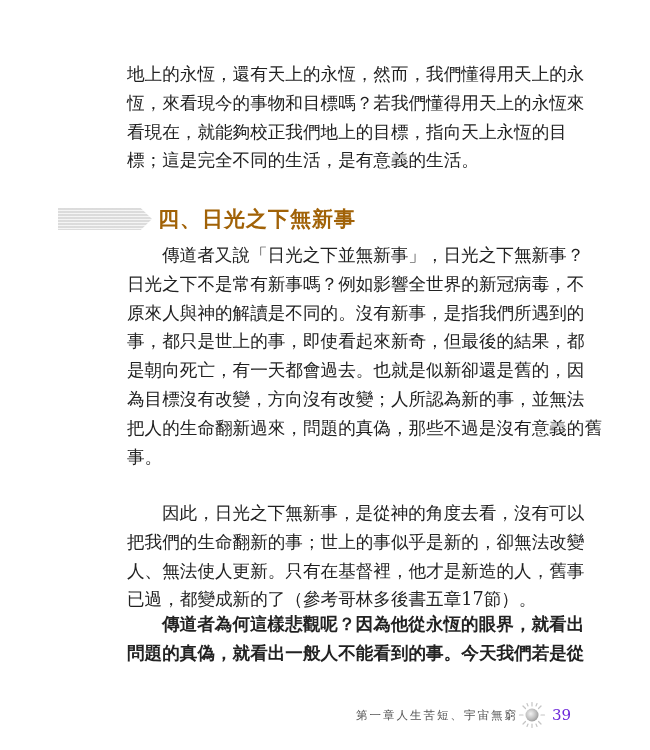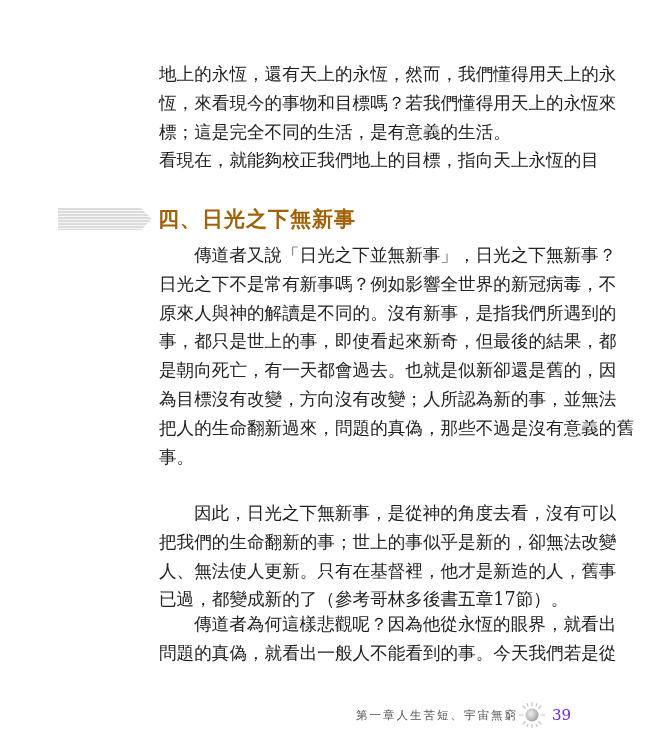--- a/index.html
+++ b/index.html
@@ -32,32 +32,31 @@
   }
   .text-block p {
     margin: 0;
     padding: 0;
   }
   .line {
     display: block;
     white-space: nowrap;
     height: 28.8px;
     text-align-last: justify;
-    margin-left: 32px;
   }
   .line.last {
     text-align-last: left;
   }
   .indent {
     padding-left: 35px;
   }
   #block1 { top: 60px; }
   #block2 { top: 241px; }
   #block3 { top: 499px; }
-  #block4 { top: 610px; }
+  #block4 { top: 610px; font-weight: bold; }
 
   .heading-row {
     position: absolute;
     left: 58px;
     top: 203px;
     height: 32px;
     display: flex;
     align-items: center;
   }
   .heading-deco {
@@ -111,22 +110,22 @@
 </style>
 </head>
 <body>
 
 <div class="page">
 
   <div class="text-block" id="block1">
     <p>
       <span class="line">地上的永恆，還有天上的永恆，然而，我們懂得用天上的永</span>
       <span class="line">恆，來看現今的事物和目標嗎？若我們懂得用天上的永恆來</span>
+      <span class="line">看現在，就能夠校正我們地上的目標，指向天上永恆的目</span>
       <span class="line last">標；這是完全不同的生活，是有意義的生活。</span>
-      <span class="line">看現在，就能夠校正我們地上的目標，指向天上永恆的目</span>
     </p>
   </div>
 
   <div class="heading-row">
     <div class="heading-deco"></div>
     <span class="heading-title">四、日光之下無新事</span>
   </div>
 
   <div class="text-block" id="block2">
     <p>

